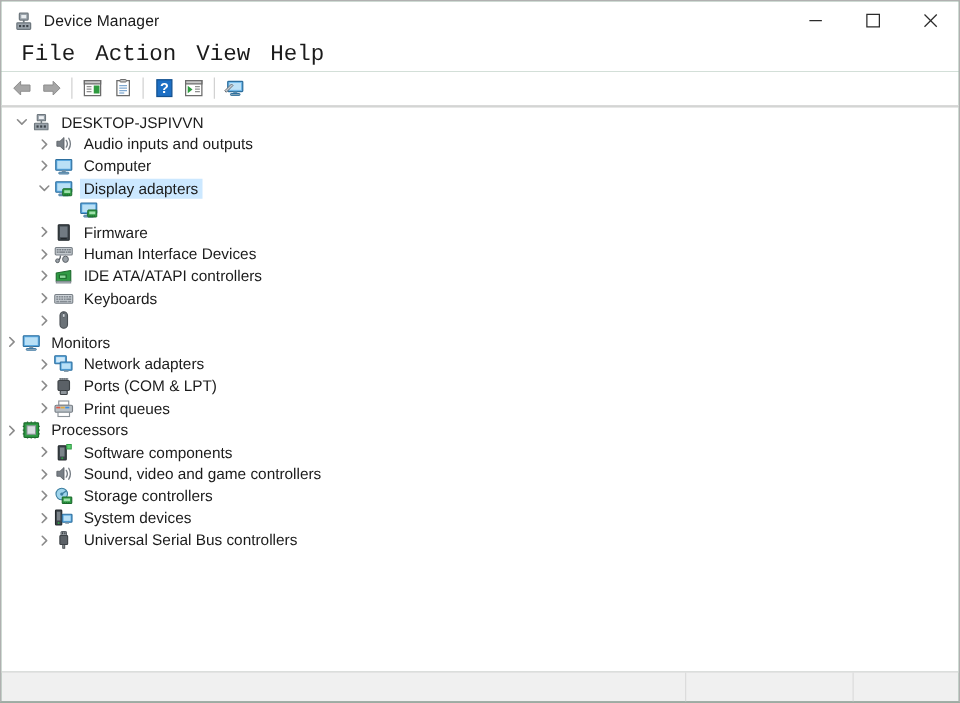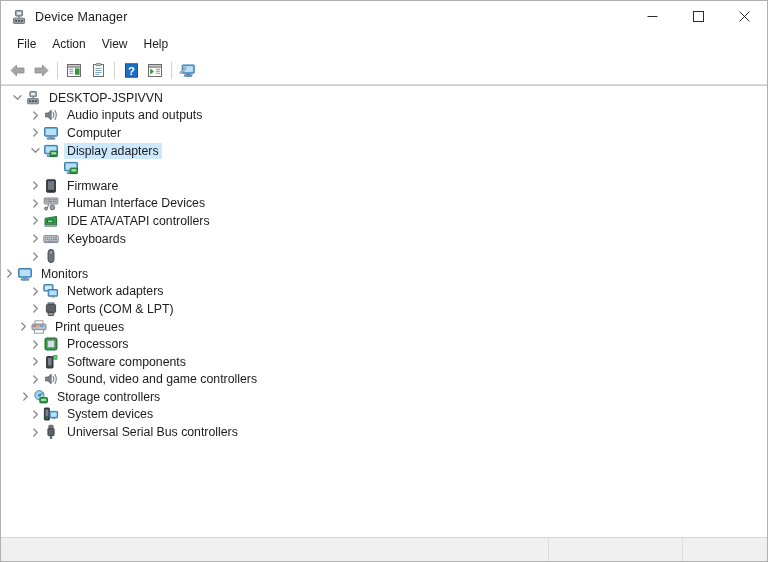--- a/index.html
+++ b/index.html
@@ -70,24 +70,25 @@
   #menubar {
     height: 25px;
     min-height: 25px;
     background: #ffffff;
     display: flex;
     align-items: center;
     padding-left: 8px;
     user-select: none;
   }
   .menu-item {
-    font-size: 12px;
+    font-size: 18px;
     color: #1b1b1b;
     padding: 3px 8px 4px 8px;
     cursor: default;
+    font-family: Liberation Mono, monospace;
   }
 
   
   #toolbar {
     height: 27px;
     min-height: 27px;
     background: #ffffff;
     border-bottom: 1px solid #d9d9d9;
     display: flex;
     align-items: center;
@@ -550,40 +551,40 @@
               <line x1="8.8" y1="1.4" x2="8.8" y2="3.4"></line>
                 <line x1="10.4" y1="1.4" x2="10.4" y2="3.4"></line>
             </g>
             <rect x="3.4" y="3.4" width="9.2" height="8" rx="1" fill="#5b6167" stroke="#3d4246" stroke-width="0.9"></rect>
             <rect x="5.2" y="11.4" width="5.6" height="3.2" rx="0.8" fill="#8f969c" stroke="#3d4246" stroke-width="0.9"></rect>
           </svg>
         </span>
         <span class="node-label">Ports (COM &amp; LPT)</span>
       </div>
 
-      <div class="node" style="padding-left:14px">
+      <div class="node" style="padding-left:26px">
         <span class="twisty">
           <svg width="9" height="9" viewBox="0 0 9 9">
               <path d="M2.8 1 L6.3 4.5 L2.8 8" fill="none" stroke="currentColor" stroke-width="1.3" stroke-linecap="round" stroke-linejoin="round"></path>
             </svg>
         </span>
         <span class="node-icon">
           <svg width="16" height="16" viewBox="0 0 16 16">
             <rect x="4" y="1.8" width="8" height="3.4" fill="#ffffff" stroke="#8b9298" stroke-width="0.9"></rect>
             <rect x="1" y="5.2" width="14" height="5.6" rx="1" fill="#b9c0c6" stroke="#787f86" stroke-width="0.9"></rect>
             <rect x="2" y="6.4" width="3.2" height="1.3" fill="#e05b4a"></rect>
             <rect x="5.6" y="6.4" width="3.2" height="1.3" fill="#e0a93e"></rect>
             <rect x="9.2" y="6.4" width="3.2" height="1.3" fill="#3e8ee0"></rect>
             <rect x="3.4" y="10.8" width="9.2" height="3.4" fill="#ffffff" stroke="#8b9298" stroke-width="0.9"></rect>
           </svg>
         </span>
         <span class="node-label">Print queues</span>
       </div>
 
-      <div class="node" style="padding-left:26px">
+      <div class="node" style="">
         <span class="twisty">
           <svg width="9" height="9" viewBox="0 0 9 9">
               <path d="M2.8 1 L6.3 4.5 L2.8 8" fill="none" stroke="currentColor" stroke-width="1.3" stroke-linecap="round" stroke-linejoin="round"></path>
             </svg>
         </span>
         <span class="node-icon">
           <svg width="16" height="16" viewBox="0 0 16 16">
             <rect x="2.2" y="2.2" width="11.6" height="11.6" rx="0.6" fill="#2f9b44" stroke="#1d6b2d" stroke-width="1"></rect>
             <rect x="4.6" y="4.6" width="6.8" height="6.8" fill="#d8dde1" stroke="#8b9298" stroke-width="0.8"></rect>
             <g stroke="#1d6b2d" stroke-width="1">
@@ -632,21 +633,21 @@
         <span class="node-icon">
           <svg width="16" height="16" viewBox="0 0 16 16">
             <path d="M2.5 6 L5 6 L8.2 3 L8.2 13 L5 10 L2.5 10 Z" fill="#787f86" stroke="#5b6167" stroke-width="0.7" stroke-linejoin="round"></path>
             <path d="M10 5.3 Q11.8 8 10 10.7" fill="none" stroke="#787f86" stroke-width="1.1" stroke-linecap="round"></path>
             <path d="M12 3.6 Q14.6 8 12 12.4" fill="none" stroke="#787f86" stroke-width="1.1" stroke-linecap="round"></path>
           </svg>
         </span>
         <span class="node-label">Sound, video and game controllers</span>
       </div>
 
-      <div class="node" style="padding-left:16px">
+      <div class="node" style="padding-left:26px">
         <span class="twisty">
           <svg width="9" height="9" viewBox="0 0 9 9">
               <path d="M2.8 1 L6.3 4.5 L2.8 8" fill="none" stroke="currentColor" stroke-width="1.3" stroke-linecap="round" stroke-linejoin="round"></path>
             </svg>
         </span>
         <span class="node-icon">
           <svg width="16" height="16" viewBox="0 0 16 16">
             <circle cx="6.4" cy="6.2" r="4.6" fill="#9fd4ec" stroke="#3d7fa0" stroke-width="0.9"></circle>
             <circle cx="6.4" cy="6.2" r="1.3" fill="#3d7fa0"></circle>
             <path d="M6.4 6.2 L10.2 3.6" stroke="#3d7fa0" stroke-width="1.1"></path>

